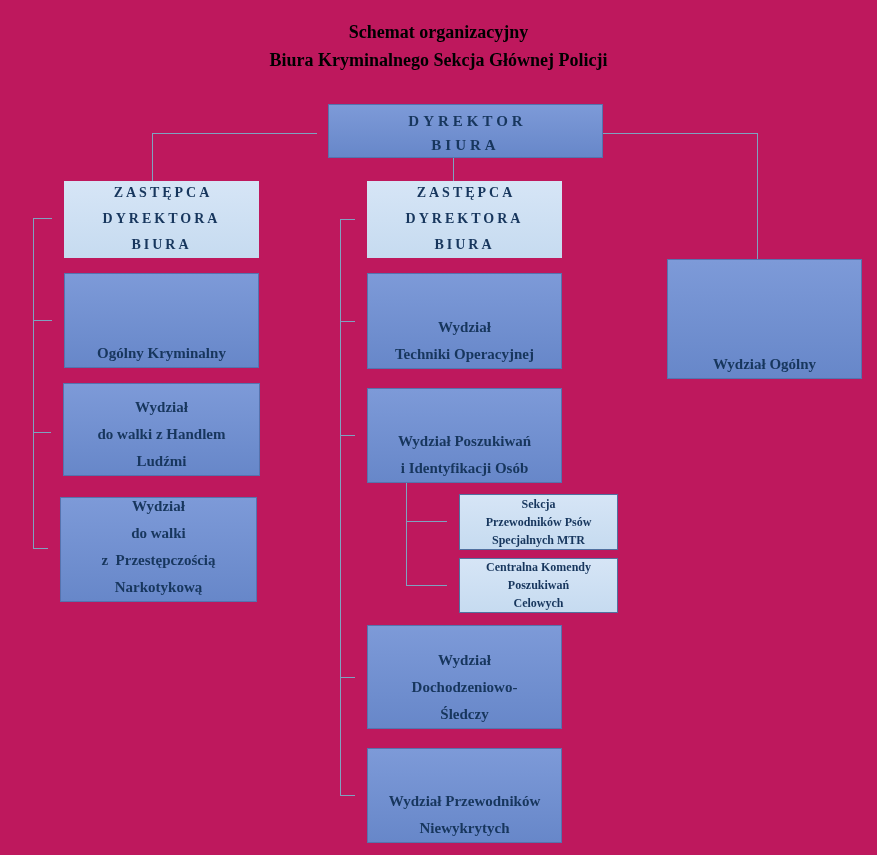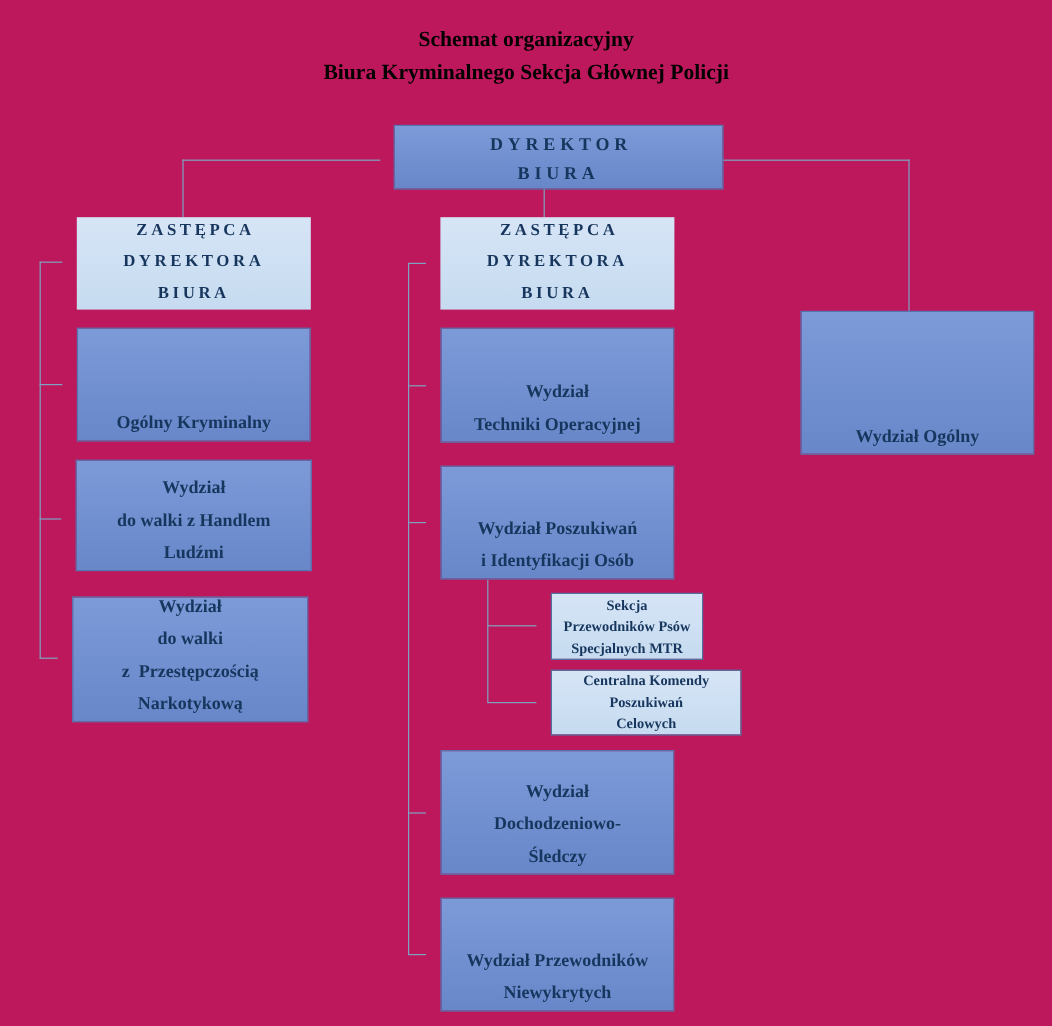--- a/index.html
+++ b/index.html
@@ -114,21 +114,21 @@
 i Identyfikacji Osób</span>
   </div>
 
   <div class="node mid dept" style="left:48px;top:497px;width:197px;height:105px">
     <span class="lbl">Wydział
 do walki
 z  Przestępczością
 Narkotykową</span>
   </div>
 
-  <div class="node small" style="left:447px;top:494px;width:127px;height:56px">
+  <div class="node small" style="left:447px;top:494px;width:159px;height:56px">
     <span class="lbl">Sekcja
 Przewodników Psów
 Specjalnych MTR</span>
   </div>
 
   <div class="node small" style="left:447px;top:558px;width:159px;height:55px">
     <span class="lbl">Centralna Komendy
 Poszukiwań
 Celowych</span>
   </div>

